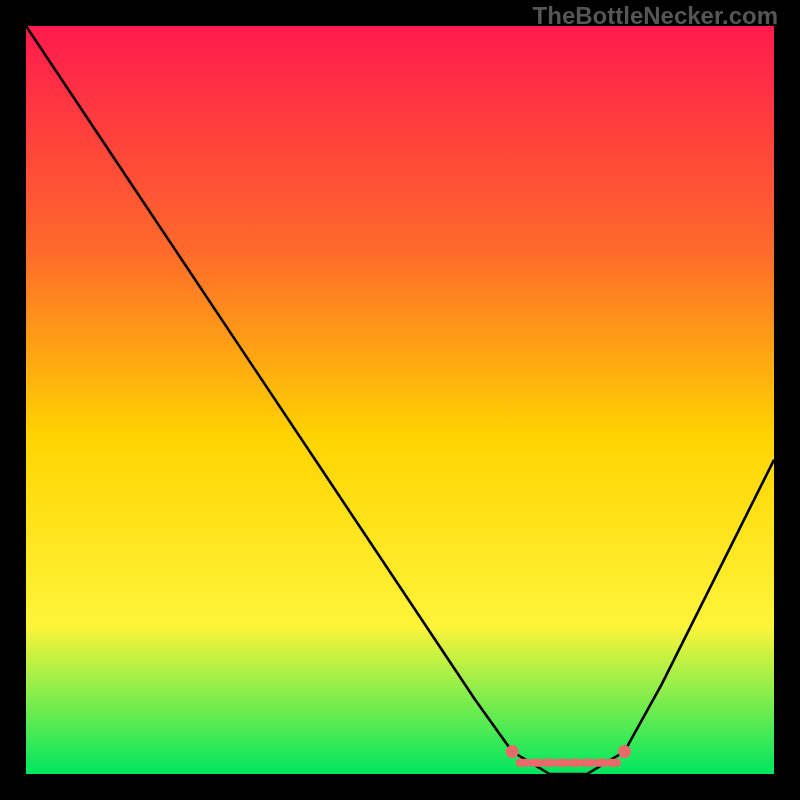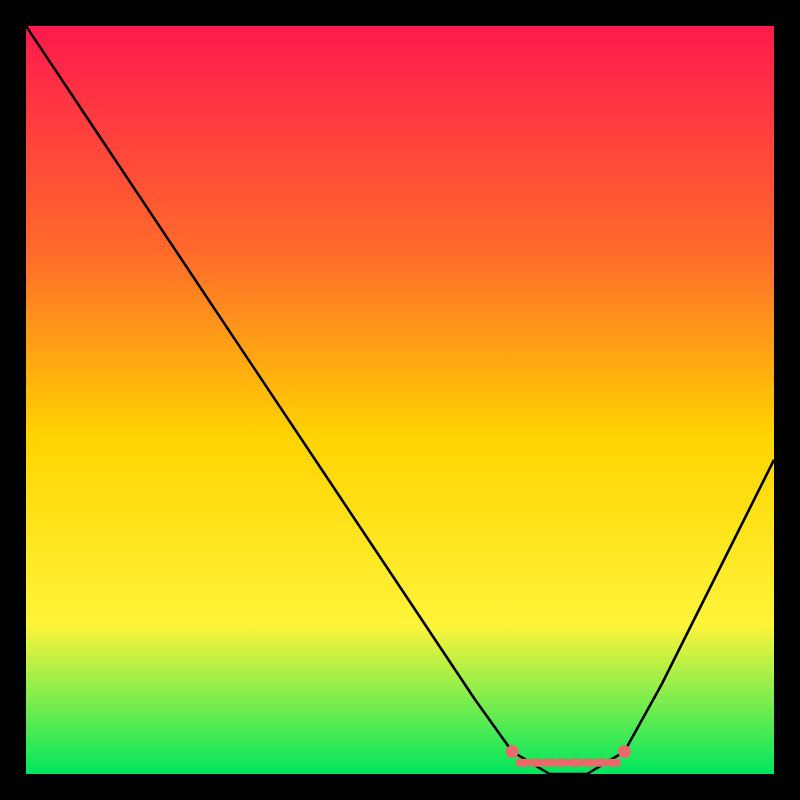--- a/index.html
+++ b/index.html
@@ -36,20 +36,21 @@
   svg {
     display: block;
     width: 748px;
     height: 748px;
   }
 </style>
 </head>
 <body>
 
 <div class="frame">
+  <div class="watermark">TheBottleNecker.com</div>
 
   <div class="plot-wrap">
     <svg viewBox="0 0 748 748">
       <defs>
         <linearGradient id="bg-grad" x1="0" y1="0" x2="0" y2="1">
           <stop id="g0" offset="0%" stop-color="#ff1a4d"></stop>
           <stop id="g1" offset="30%" stop-color="#ff6a2b"></stop>
           <stop id="g2" offset="55%" stop-color="#ffd400"></stop>
           <stop id="g3" offset="80%" stop-color="#fff43a"></stop>
           <stop id="g4" offset="100%" stop-color="#00e65f"></stop>

